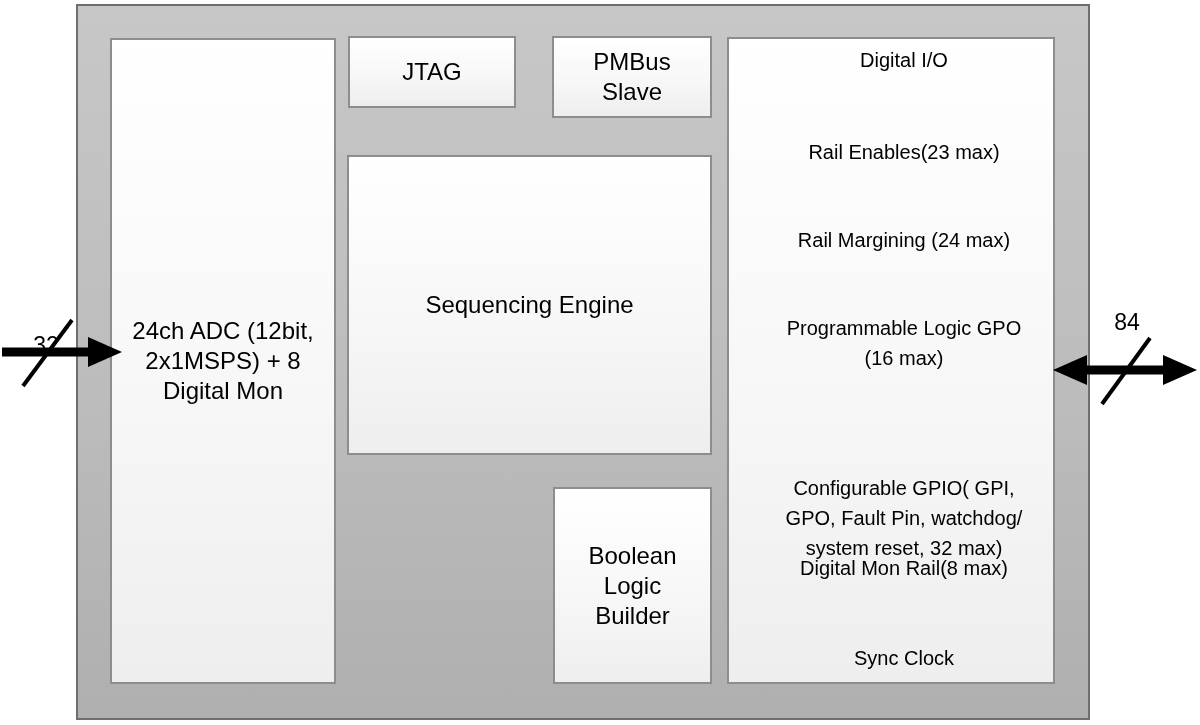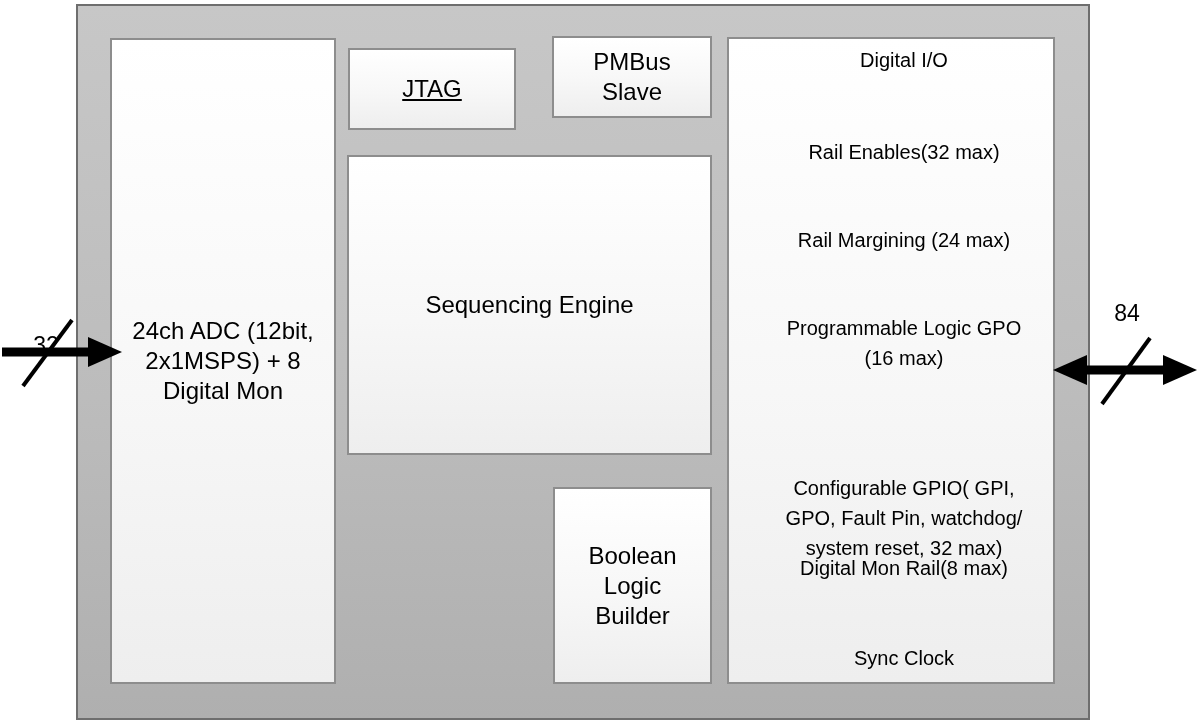--- a/index.html
+++ b/index.html
@@ -30,21 +30,21 @@
     justify-content: center;
   }
   .lbl {
     white-space: pre-line;
     text-align: center;
     font-size: 24px;
     line-height: 30px;
     color: #000000;
   }
   .b-adc  { left: 110px; top: 38px;  width: 226px; height: 646px; }
-  .b-jtag { left: 348px; top: 48px;  width: 168px; height: 82px; text-decoration: underline; }
+  .b-jtag { left: 348px; top: 36px;  width: 168px; height: 72px; }
   .b-pmbus{ left: 552px; top: 36px;  width: 160px; height: 82px; }
   .b-seq  { left: 347px; top: 155px; width: 365px; height: 300px; }
   .b-nvl  { left: 348px; top: 487px; width: 168px; height: 197px; }
   .b-bool { left: 553px; top: 487px; width: 159px; height: 197px; align-items: center; }
   .b-dio  { left: 727px; top: 37px;  width: 328px; height: 647px; display: block; }
 
   .dio-title, .dio-item {
     position: absolute;
     left: 0; width: 100%;
     text-align: center;
@@ -67,21 +67,21 @@
 
   .bus-label {
     position: absolute;
     width: 60px;
     text-align: center;
     font-size: 23px;
     line-height: 26px;
     color: #000000;
   }
   .bus-label-left  { left: 16px;   top: 291px; margin-top: 41px; }
-  .bus-label-right { left: 1097px; top: 300px; }
+  .bus-label-right { left: 1097px; top: 309px; }
 </style>
 </head>
 <body>
 
 <div class="canvas">
 
   <div class="chip"></div>
 
   <div class="block b-adc">
     <div class="lbl">24ch ADC  (12bit,
@@ -104,21 +104,21 @@
 
 
   <div class="block b-bool">
     <div class="lbl">Boolean
 Logic
 Builder</div>
   </div>
 
   <div class="block b-dio">
     <div class="dio-title">Digital I/O</div>
-    <div class="dio-item dio-i0">Rail Enables(32 max)</div>
+    <div class="dio-item dio-i0">Rail Enables(23 max)</div>
     <div class="dio-item dio-i1">Rail Margining (24 max)</div>
     <div class="dio-item dio-i2">Programmable Logic  GPO
 (16 max)</div>
     <div class="dio-item dio-i3">Configurable GPIO( GPI,
 GPO, Fault Pin, watchdog/
 system reset,  32 max)</div>
     <div class="dio-item dio-i4">Digital Mon Rail(8 max)</div>
     <div class="dio-item dio-i5">Sync Clock</div>
   </div>
 

